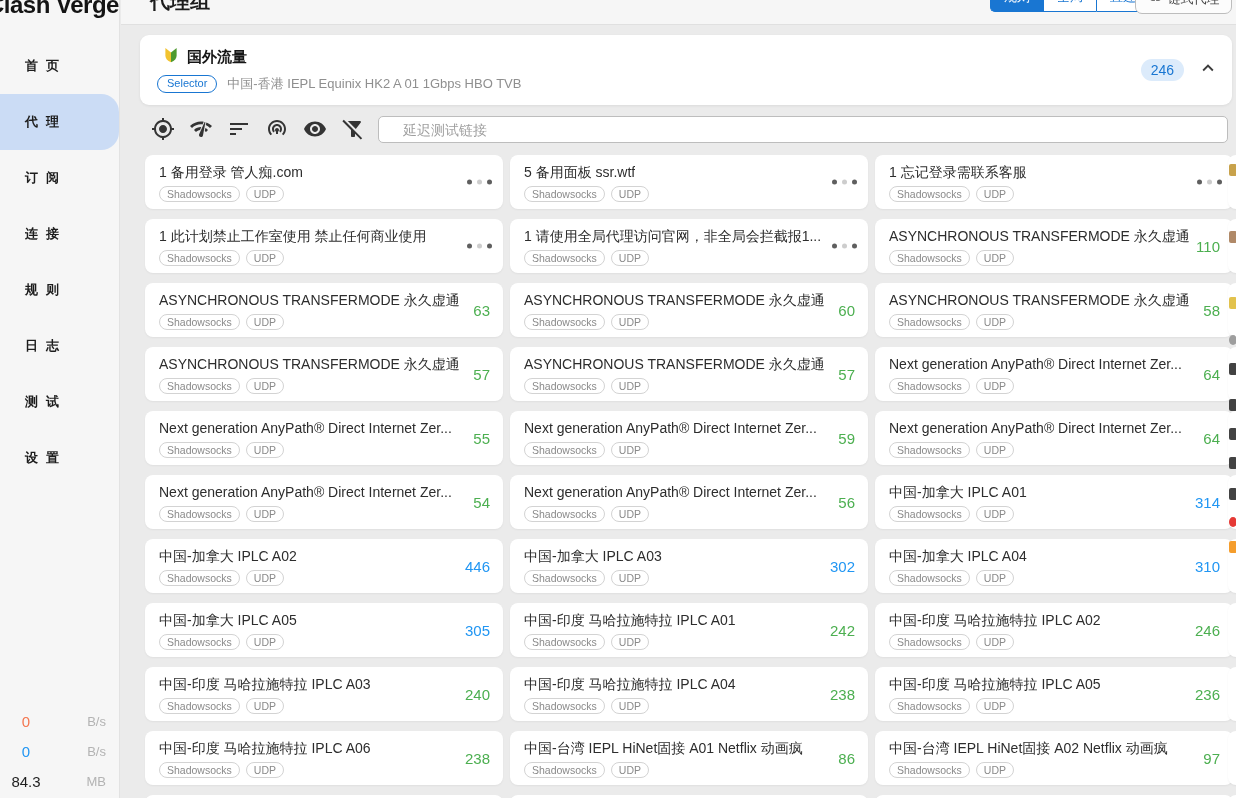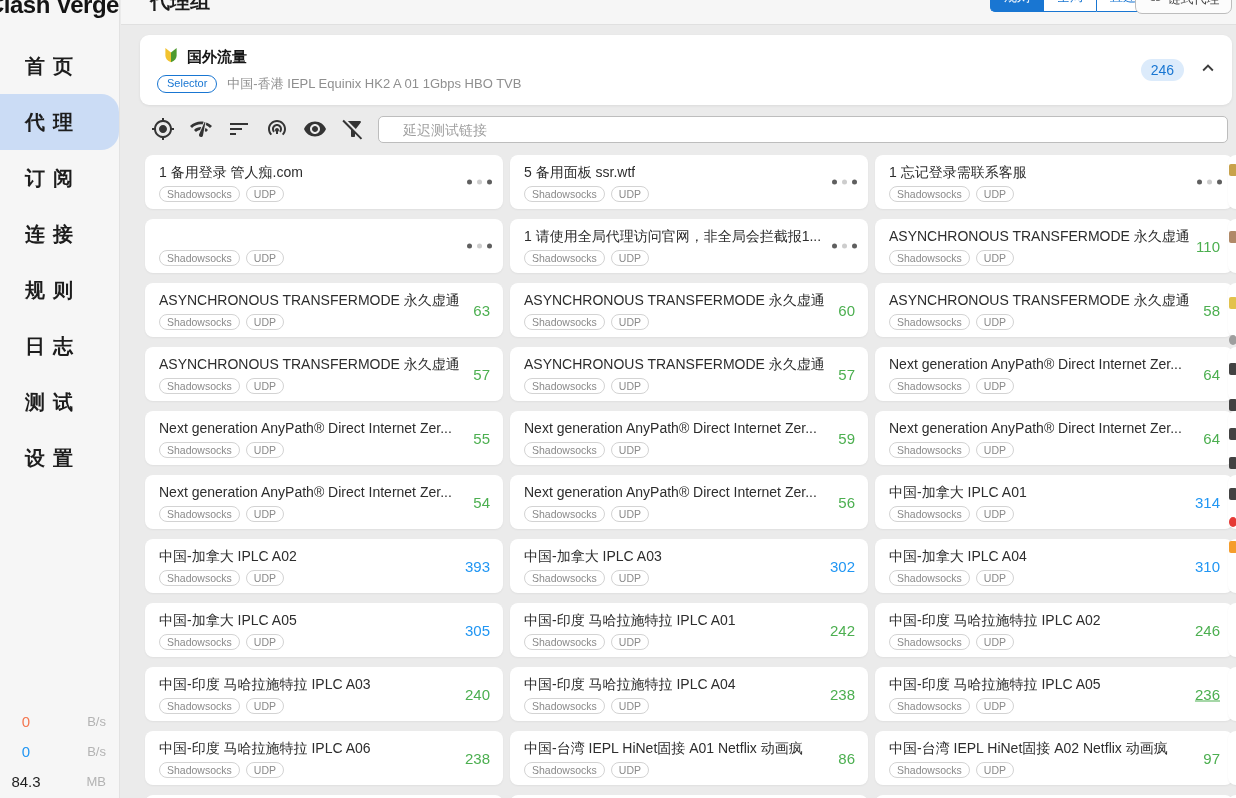--- a/index.html
+++ b/index.html
@@ -15,21 +15,21 @@
     background:#f6f6f6; border-right:1px solid #e2e2e2;
   }
   .logo {
     position:absolute; top:-9px; left:-13px; width:150px;
     font-size:24px; font-weight:800; letter-spacing:-0.5px; color:#141414;
     white-space:nowrap;
   }
   .nav { position:absolute; top:38px; left:0; width:119px; }
   .nav-item {
     height:56px; display:flex; align-items:center; padding-left:25px;
-    font-size:20px; font-weight:700; letter-spacing:8px; color:#1d1d1d;
+    font-size:13px; font-weight:700; letter-spacing:8px; color:#1d1d1d;
     cursor:pointer; white-space:nowrap;
   }
   .nav-item.active { background:#cbdcf5; border-radius:0 18px 18px 0; }
   .stats { position:absolute; bottom:0; left:0; width:119px; padding-bottom:2px; }
   .stat-row { height:30px; display:flex; align-items:center; }
   .stat-value { width:52px; text-align:center; font-size:15px; }
   .stat-unit { flex:1; text-align:right; padding-right:13px; font-size:13px; color:#b3b3b3; }
   
   .main { position:absolute; left:121px; top:0; width:1115px; height:798px; }
   .main-header {
@@ -241,20 +241,21 @@
           <span class="tag-chip">Shadowsocks</span>
           <span class="tag-chip">UDP</span>
         </div>
         <div class="loading-dots">
           <i></i>
           <i></i>
           <i></i>
         </div>
       </div>
       <div class="proxy-card">
+        <div class="card-title">1 此计划禁止工作室使用 禁止任何商业使用</div>
         <div class="card-tags">
           <span class="tag-chip">Shadowsocks</span>
           <span class="tag-chip">UDP</span>
         </div>
         <div class="loading-dots">
           <i></i>
           <i></i>
           <i></i>
         </div>
       </div>
@@ -373,21 +374,21 @@
           <span class="tag-chip">UDP</span>
         </div>
         <div class="card-latency" style="color: rgb(33, 150, 243);">314</div>
       </div>
       <div class="proxy-card">
         <div class="card-title">中国-加拿大 IPLC A02</div>
         <div class="card-tags">
           <span class="tag-chip">Shadowsocks</span>
           <span class="tag-chip">UDP</span>
         </div>
-        <div class="card-latency" style="color: rgb(33, 150, 243);">393</div>
+        <div class="card-latency" style="color: rgb(33, 150, 243);">446</div>
       </div>
       <div class="proxy-card">
         <div class="card-title">中国-加拿大 IPLC A03</div>
         <div class="card-tags">
           <span class="tag-chip">Shadowsocks</span>
           <span class="tag-chip">UDP</span>
         </div>
         <div class="card-latency" style="color: rgb(33, 150, 243);">302</div>
       </div>
       <div class="proxy-card">
@@ -437,21 +438,21 @@
           <span class="tag-chip">UDP</span>
         </div>
         <div class="card-latency" style="color: rgb(76, 175, 80);">238</div>
       </div>
       <div class="proxy-card">
         <div class="card-title">中国-印度 马哈拉施特拉 IPLC A05</div>
         <div class="card-tags">
           <span class="tag-chip">Shadowsocks</span>
           <span class="tag-chip">UDP</span>
         </div>
-        <div class="card-latency" style="color: rgb(76, 175, 80); text-decoration: underline;">236</div>
+        <div class="card-latency" style="color: rgb(76, 175, 80);">236</div>
       </div>
       <div class="proxy-card">
         <div class="card-title">中国-印度 马哈拉施特拉 IPLC A06</div>
         <div class="card-tags">
           <span class="tag-chip">Shadowsocks</span>
           <span class="tag-chip">UDP</span>
         </div>
         <div class="card-latency" style="color: rgb(76, 175, 80);">238</div>
       </div>
       <div class="proxy-card">

